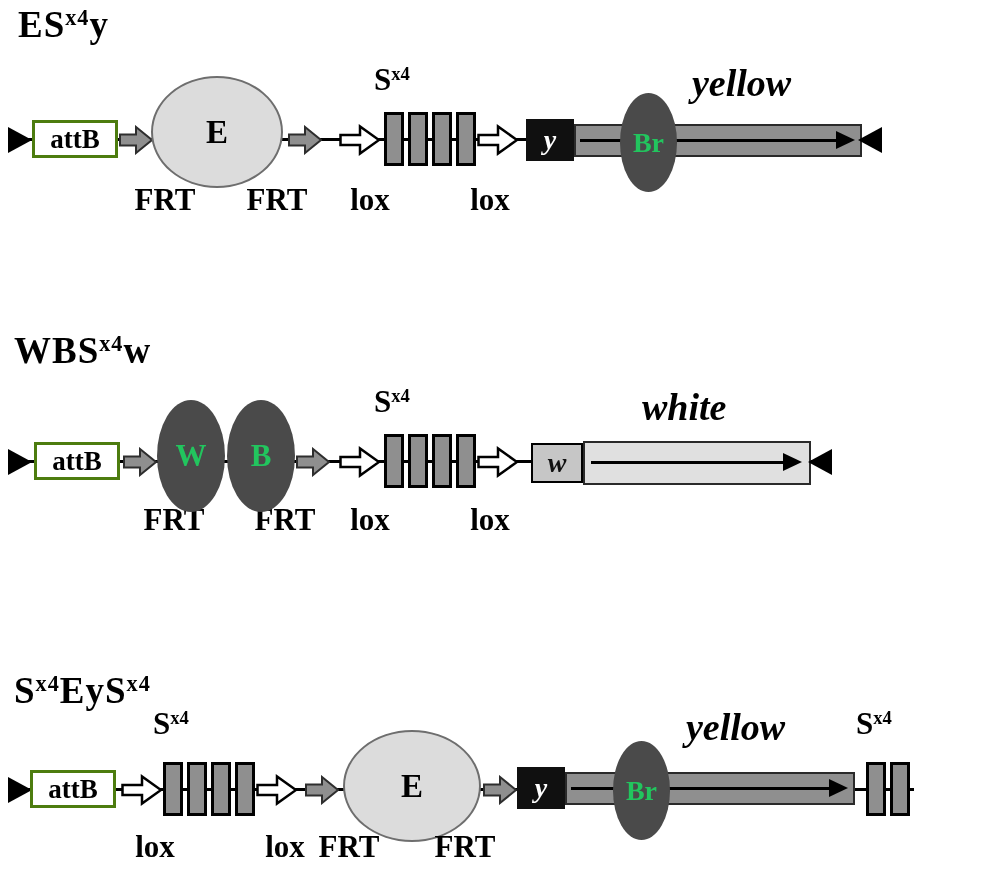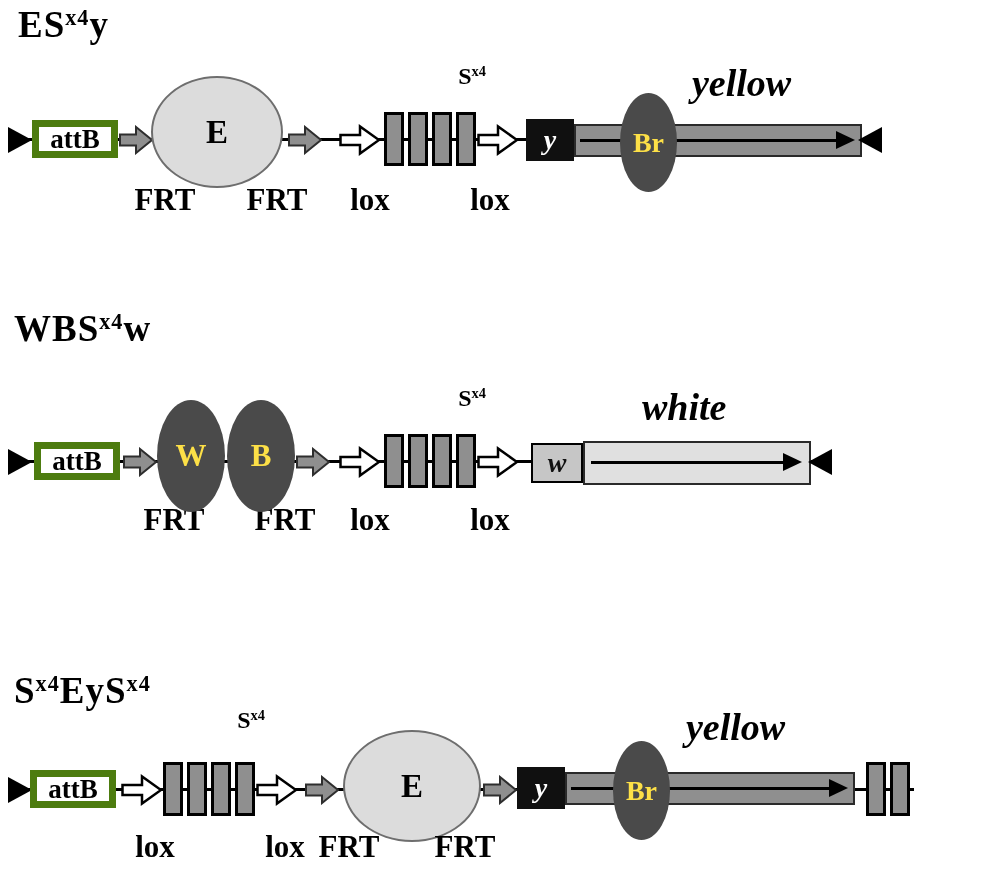--- a/index.html
+++ b/index.html
@@ -10,31 +10,31 @@
   .row-title { position:absolute; font-weight:bold; font-size:37px; line-height:1; letter-spacing:1px; z-index:2; }
   .suptxt { font-size:0.60em; position:relative; top:-0.55em; font-weight:bold; }
 
   .base-line { position:absolute; height:3px; background:#000; z-index:0; }
 
   .tri-r { position:absolute; width:0; height:0; border-top:13px solid transparent;
            border-bottom:13px solid transparent; border-left:24px solid #000; z-index:2; }
   .tri-l { position:absolute; width:0; height:0; border-top:13px solid transparent;
            border-bottom:13px solid transparent; border-right:24px solid #000; z-index:2; }
 
-  .attb { position:absolute; background:#fff; border:7px solid #4d7c0f; font-weight:bold; font-size:27px;
+  .attb { position:absolute; background:#fff; border:3px solid #4d7c0f; font-weight:bold; font-size:27px;
           display:flex; align-items:center; justify-content:center; line-height:1; z-index:2; }
 
   .ellipse-light { position:absolute; background:#dcdcdc; border:2px solid #6e6e6e; border-radius:50%;
           display:flex; align-items:center; justify-content:center; font-weight:bold; font-size:33px; z-index:2; }
-  .ellipse-dark { position:absolute; background:#4a4a4a; border-radius:50%; color:#fde047;
+  .ellipse-dark { position:absolute; background:#4a4a4a; border-radius:50%; color:#22c55e;
           display:flex; align-items:center; justify-content:center; font-weight:bold; font-size:31px; z-index:3; }
 
   .sx4 { position:absolute; display:flex; gap:4px; z-index:2; }
   .sx4 .stripe { width:20px; background:#8f8f8f; border:3px solid #000; }
-  .sx4-label { position:absolute; text-align:right; font-weight:bold; font-size:24px; line-height:1; z-index:2; }
+  .sx4-label { position:absolute; text-align:left; font-weight:bold; font-size:31px; line-height:1; z-index:2; }
 
   .marker-dark { position:absolute; background:#101010; color:#fff; font-style:italic; font-weight:bold;
           font-size:28px; display:flex; align-items:center; justify-content:center; z-index:2; }
   .marker-light { position:absolute; background:#c6c6c6; border:2px solid #000; color:#111; font-style:italic;
           font-weight:bold; font-size:28px; display:flex; align-items:center; justify-content:center; z-index:2; }
 
   .gbar { position:absolute; border:2px solid #2a2a2a; z-index:1; }
   .yellow-bar { background:#8f8f8f; }
   .white-bar { background:#e0e0e0; }
   .gene-line { position:absolute; height:3px; background:#000; z-index:2; }
@@ -95,21 +95,21 @@
 
     <div class="gene-name" style="left:692px;top:64px">yellow</div>
 
     <div class="site-label" style="left:123px;top:184px;width:84px">FRT</div>
     <div class="site-label" style="left:235px;top:184px;width:84px">FRT</div>
     <div class="site-label" style="left:333px;top:184px;width:74px">lox</div>
     <div class="site-label" style="left:453px;top:184px;width:74px">lox</div>
   </div>
 
   <div>
-    <div class="row-title" style="left:14px;top:310px"><span>WBS</span><span class="suptxt">x4</span><span>w</span></div>
+    <div class="row-title" style="left:14px;top:332px"><span>WBS</span><span class="suptxt">x4</span><span>w</span></div>
 
     <div class="base-line" style="left:10px;top:460px;width:812px"></div>
     <div class="tri-r" style="left:8px;top:449px"></div>
     <div class="tri-l" style="left:808px;top:449px"></div>
 
     <div class="attb" style="left:34px;top:442px;width:86px;height:38px">attB</div>
 
     <svg class="arrow-svg" style="left:123px;top:447px" width="34" height="30" viewBox="0 0 34 30">
         <polygon points="1,9.5 17,9.5 17,2 33,15 17,28 17,20.5 1,20.5" fill="#8f8f8f" stroke="#2e2e2e" stroke-width="2"></polygon>
       </svg>

